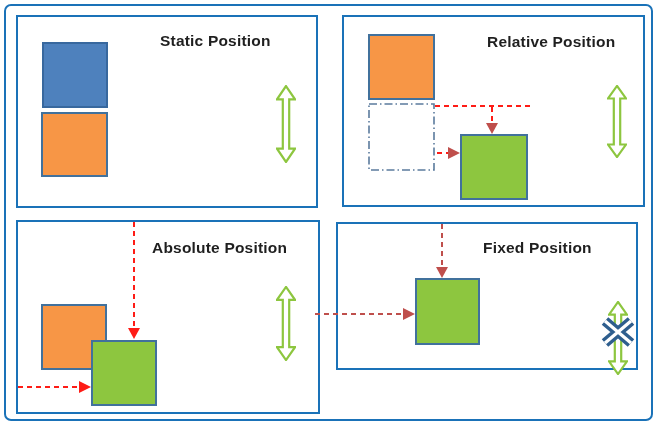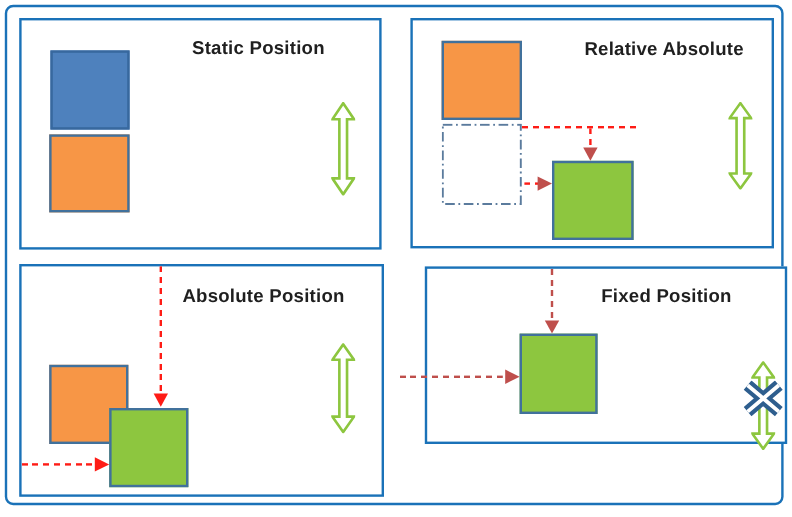--- a/index.html
+++ b/index.html
@@ -23,21 +23,21 @@
   }
   .panel {
     position: absolute;
     box-sizing: border-box;
     border: 2px solid var(--frame-border);
     background: #ffffff;
   }
   .panel-tl { left: 16px;  top: 15px;  width: 302px; height: 193px; padding-left: 37px; }
   .panel-tr { left: 342px; top: 15px;  width: 303px; height: 192px; }
   .panel-bl { left: 16px;  top: 220px; width: 304px; height: 194px; }
-  .panel-br { left: 354px; top: 222px; width: 302px; height: 148px; }
+  .panel-br { left: 336px; top: 222px; width: 302px; height: 148px; }
   .title {
     position: absolute;
     font-size: 15.5px;
     font-weight: 700;
     color: var(--title-text);
     white-space: nowrap;
     letter-spacing: 0.2px;
   }
   .sq {
     position: absolute;
@@ -80,21 +80,21 @@
 <div class="panel panel-tl">
   <div class="title" style="left:142px; top:15px;">Static Position</div>
   <div class="sq sq-blue" style="left:24px; top:25px; width:66px; height:66px;"></div>
   <div class="sq sq-orange" style="left:23px; top:95px; width:67px; height:65px;"></div>
   <svg class="abs" style="left:258px; top:68px;" width="20" height="78" viewBox="0 0 20 76" preserveAspectRatio="none">
     <path d="M10 1 L19 14 L13.2 14 L13.2 62 L19 62 L10 75 L1 62 L6.8 62 L6.8 14 L1 14 Z" fill="#ffffff" stroke="var(--arrow-green)" stroke-width="2.2"></path>
   </svg>
 </div>
 
 <div class="panel panel-tr">
-  <div class="title" style="left:143px; top:16px;">Relative Absolute</div>
+  <div class="title" style="left:143px; top:16px;">Relative Position</div>
   <div class="sq sq-orange" style="left:24px; top:17px; width:67px; height:66px;"></div>
   <svg class="abs" style="left:24px; top:86px;" width="67" height="68" viewBox="0 0 67 68">
     <rect x="1" y="1" width="65" height="66" fill="none" stroke="var(--ghost-border)" stroke-width="1.6" stroke-dasharray="8 3 1.5 3"></rect>
   </svg>
   <div class="sq sq-green" style="left:116px; top:117px; width:68px; height:66px;"></div>
   <div class="dash-h" style="--c:var(--bright-red); left:91px; top:88px; width:96px;"></div>
   <div class="dash-v" style="--c:var(--bright-red); left:147px; top:90px; height:17px;"></div>
   <div class="ah-down" style="--c:var(--brick-red); left:142px; top:106px;"></div>
   <div class="dash-h" style="--c:var(--bright-red); left:93px; top:135px; width:16px;"></div>
   <div class="ah-right" style="--c:var(--brick-red); left:104px; top:130px;"></div>

